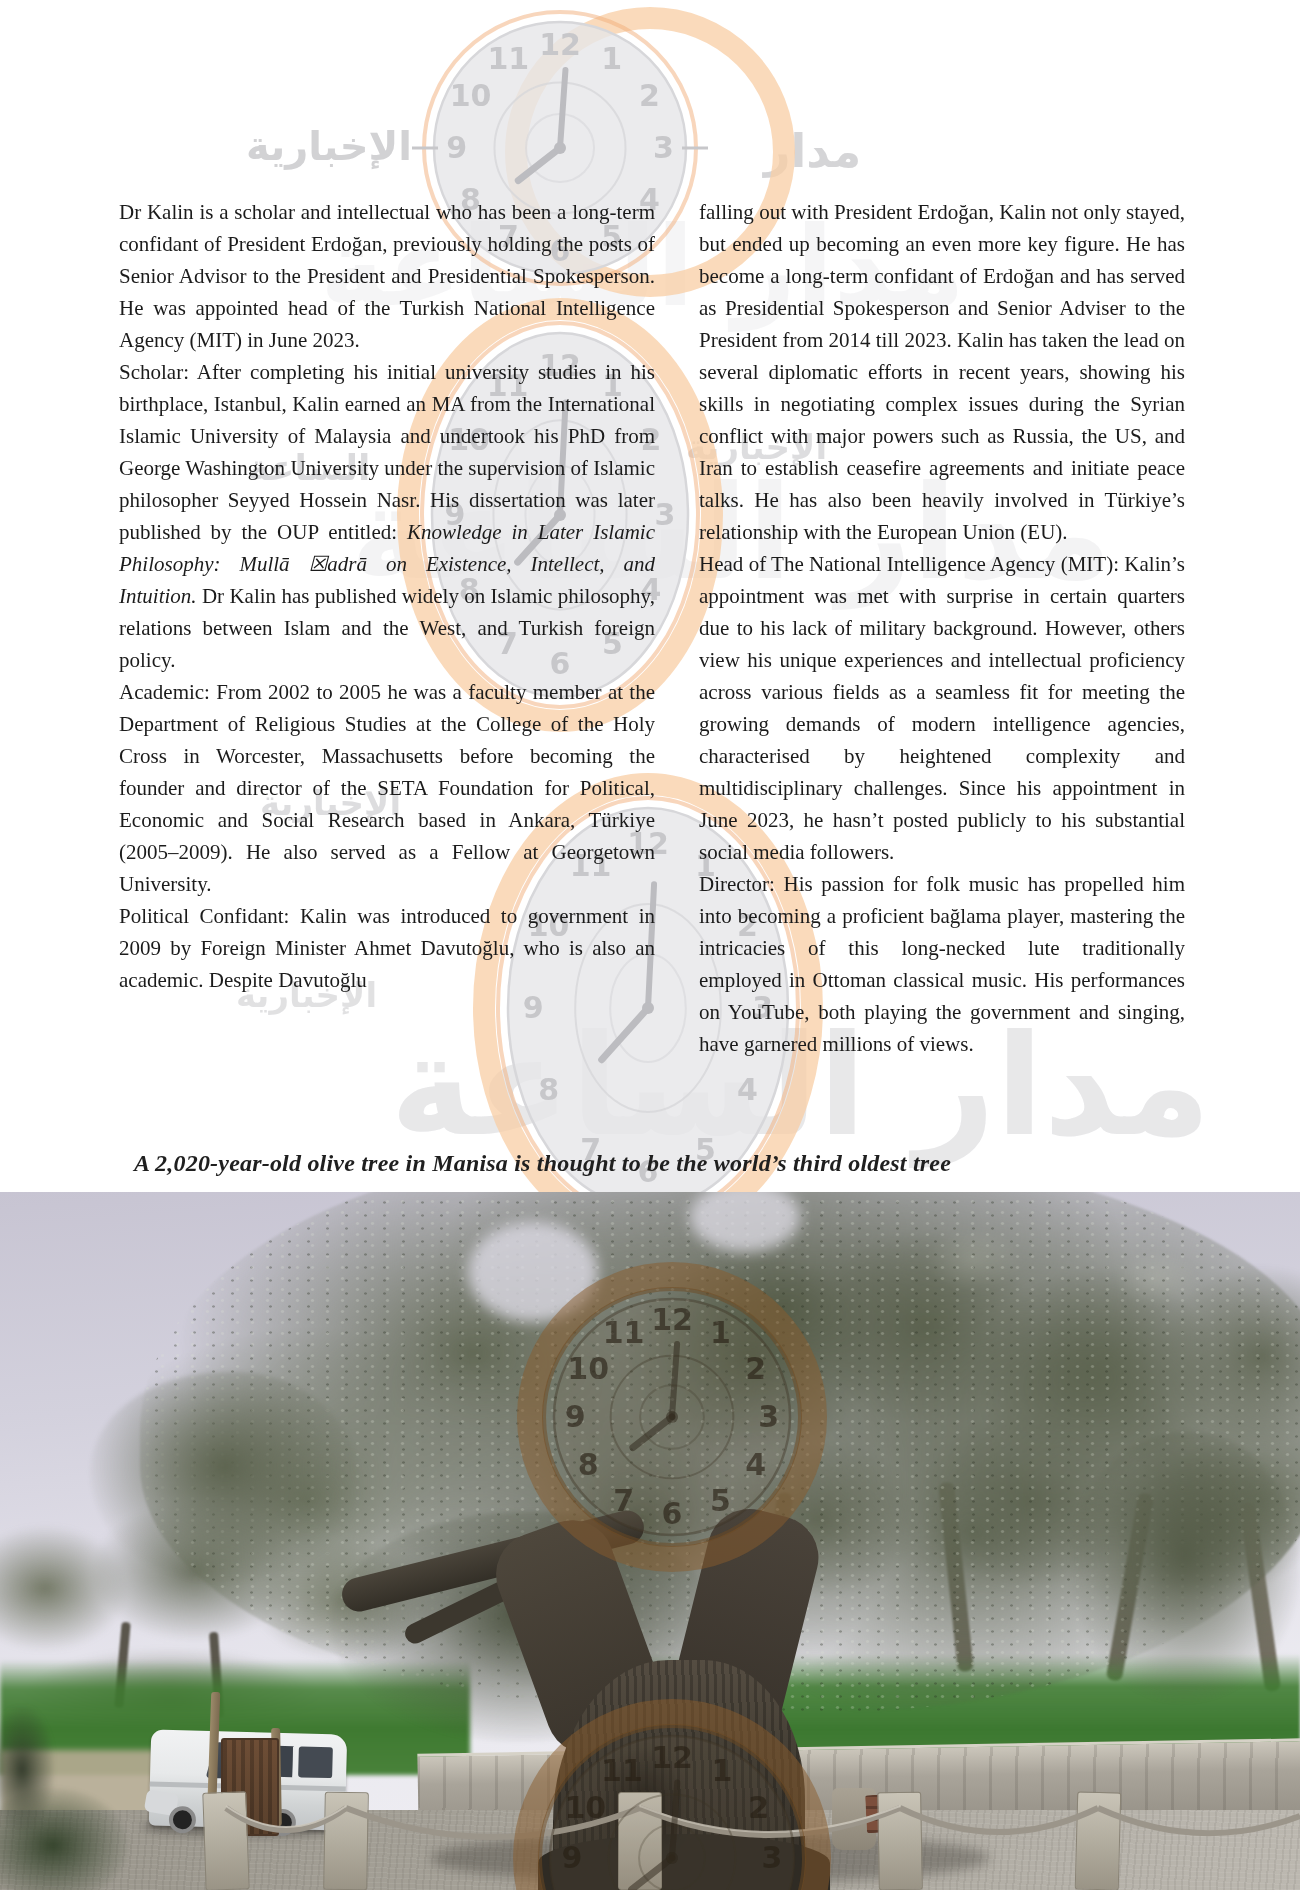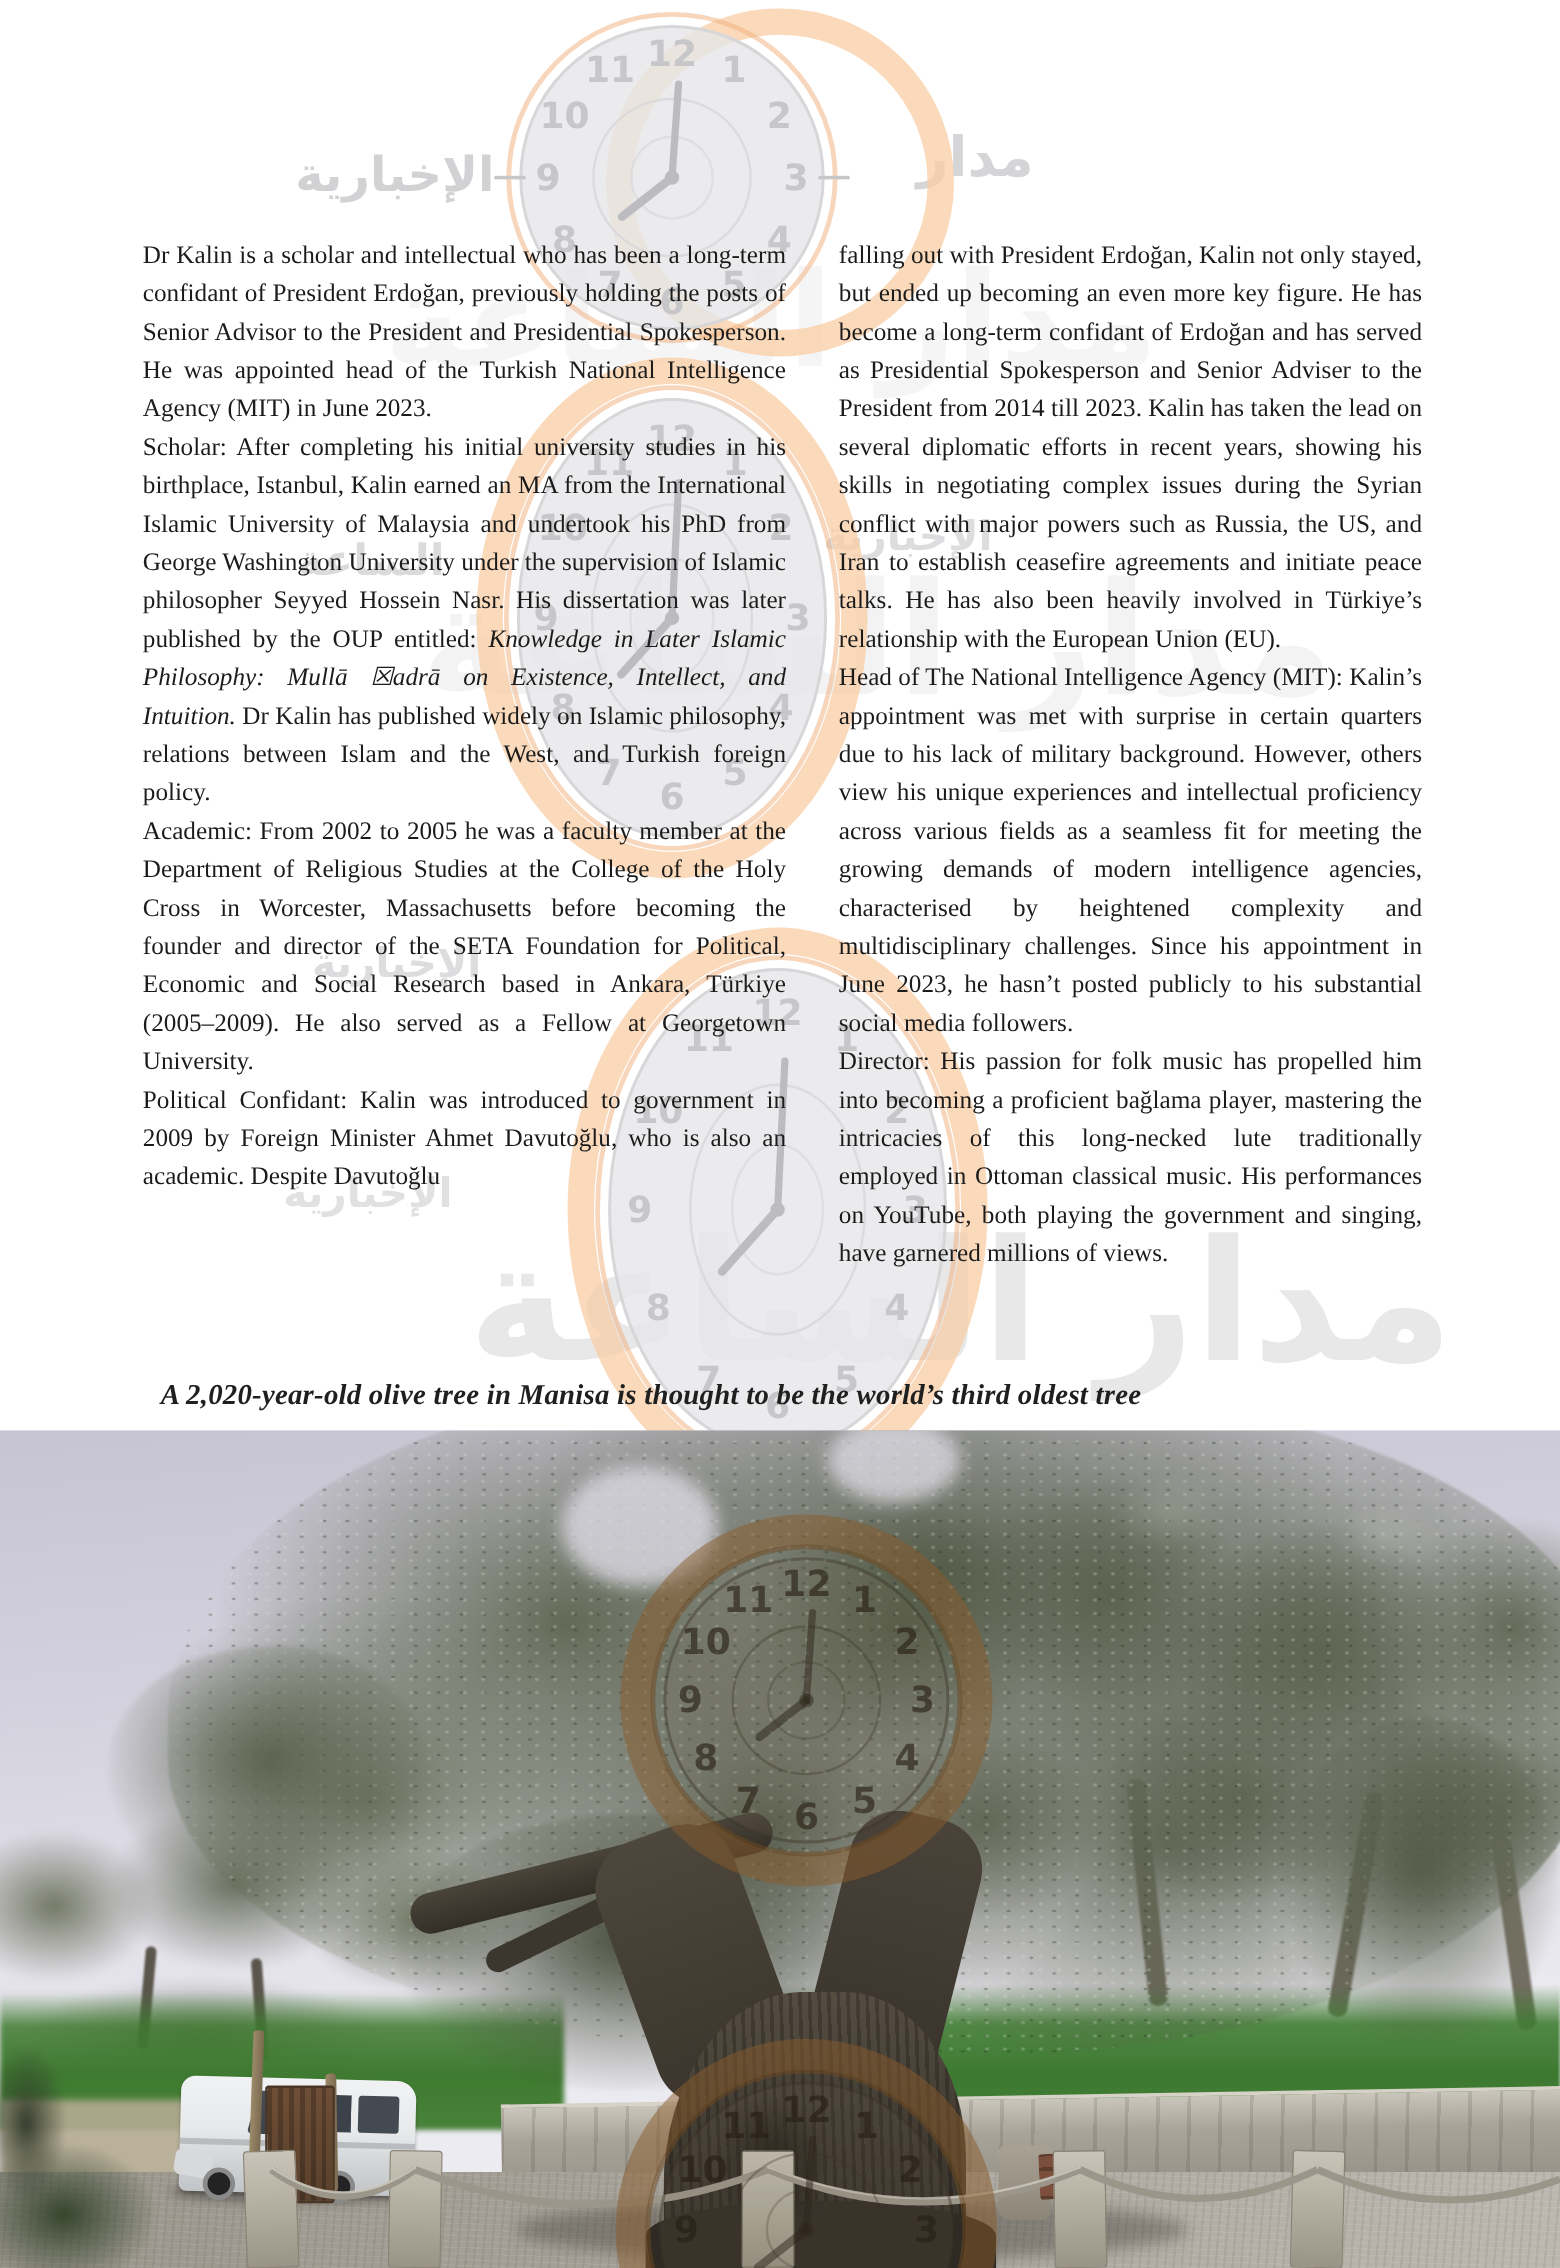--- a/index.html
+++ b/index.html
@@ -151,21 +151,21 @@
   #wm-over{position:absolute;left:0;top:0;z-index:4;pointer-events:none;}
   .sepia-clock{mix-blend-mode:multiply;}
 </style>
 </head>
 <body>
 
 <div class="page">
 
   <div class="wm-words" id="wm-words">
       <span class="wm-word" style="left: 246px; top: 126px; font-size: 40px; color: rgb(210, 210, 212); opacity: 1;">الإخبارية</span>
-      <span class="wm-word" style="left: 764px; top: 108px; font-size: 46px; color: rgb(213, 213, 215); opacity: 1; text-align: right;">مدار</span>
+      <span class="wm-word" style="left: 764px; top: 128px; font-size: 46px; color: rgb(213, 213, 215); opacity: 1; text-align: right;">مدار</span>
       <span class="wm-word" style="left: 686px; top: 430px; font-size: 34px; color: rgb(218, 218, 220); opacity: 0.9;">الإخبارية</span>
       <span class="wm-word" style="left: 248px; top: 450px; font-size: 36px; color: rgb(216, 216, 218); opacity: 0.9;">الساعة</span>
       <span class="wm-word" style="left: 260px; top: 786px; font-size: 34px; color: rgb(218, 218, 220); opacity: 0.9;">الإخبارية</span>
       <span class="wm-word" style="left: 236px; top: 978px; font-size: 34px; color: rgb(220, 220, 222); opacity: 0.85;">الإخبارية</span>
       <span class="wm-word" style="left: 320px; top: 212px; font-size: 110px; color: rgb(234, 234, 236); opacity: 0.45;">مدار الساعة</span>
       <span class="wm-word" style="left: 350px; top: 468px; font-size: 130px; color: rgb(232, 232, 234); opacity: 0.5;">مدار الساعة</span>
       <span class="wm-word" style="left: 390px; top: 1016px; font-size: 140px; color: rgb(228, 228, 230); opacity: 0.85;">مدار الساعة</span>
     </div>
 
   <svg id="wm-under" width="1300" height="1890" viewBox="0 0 1300 1890">

